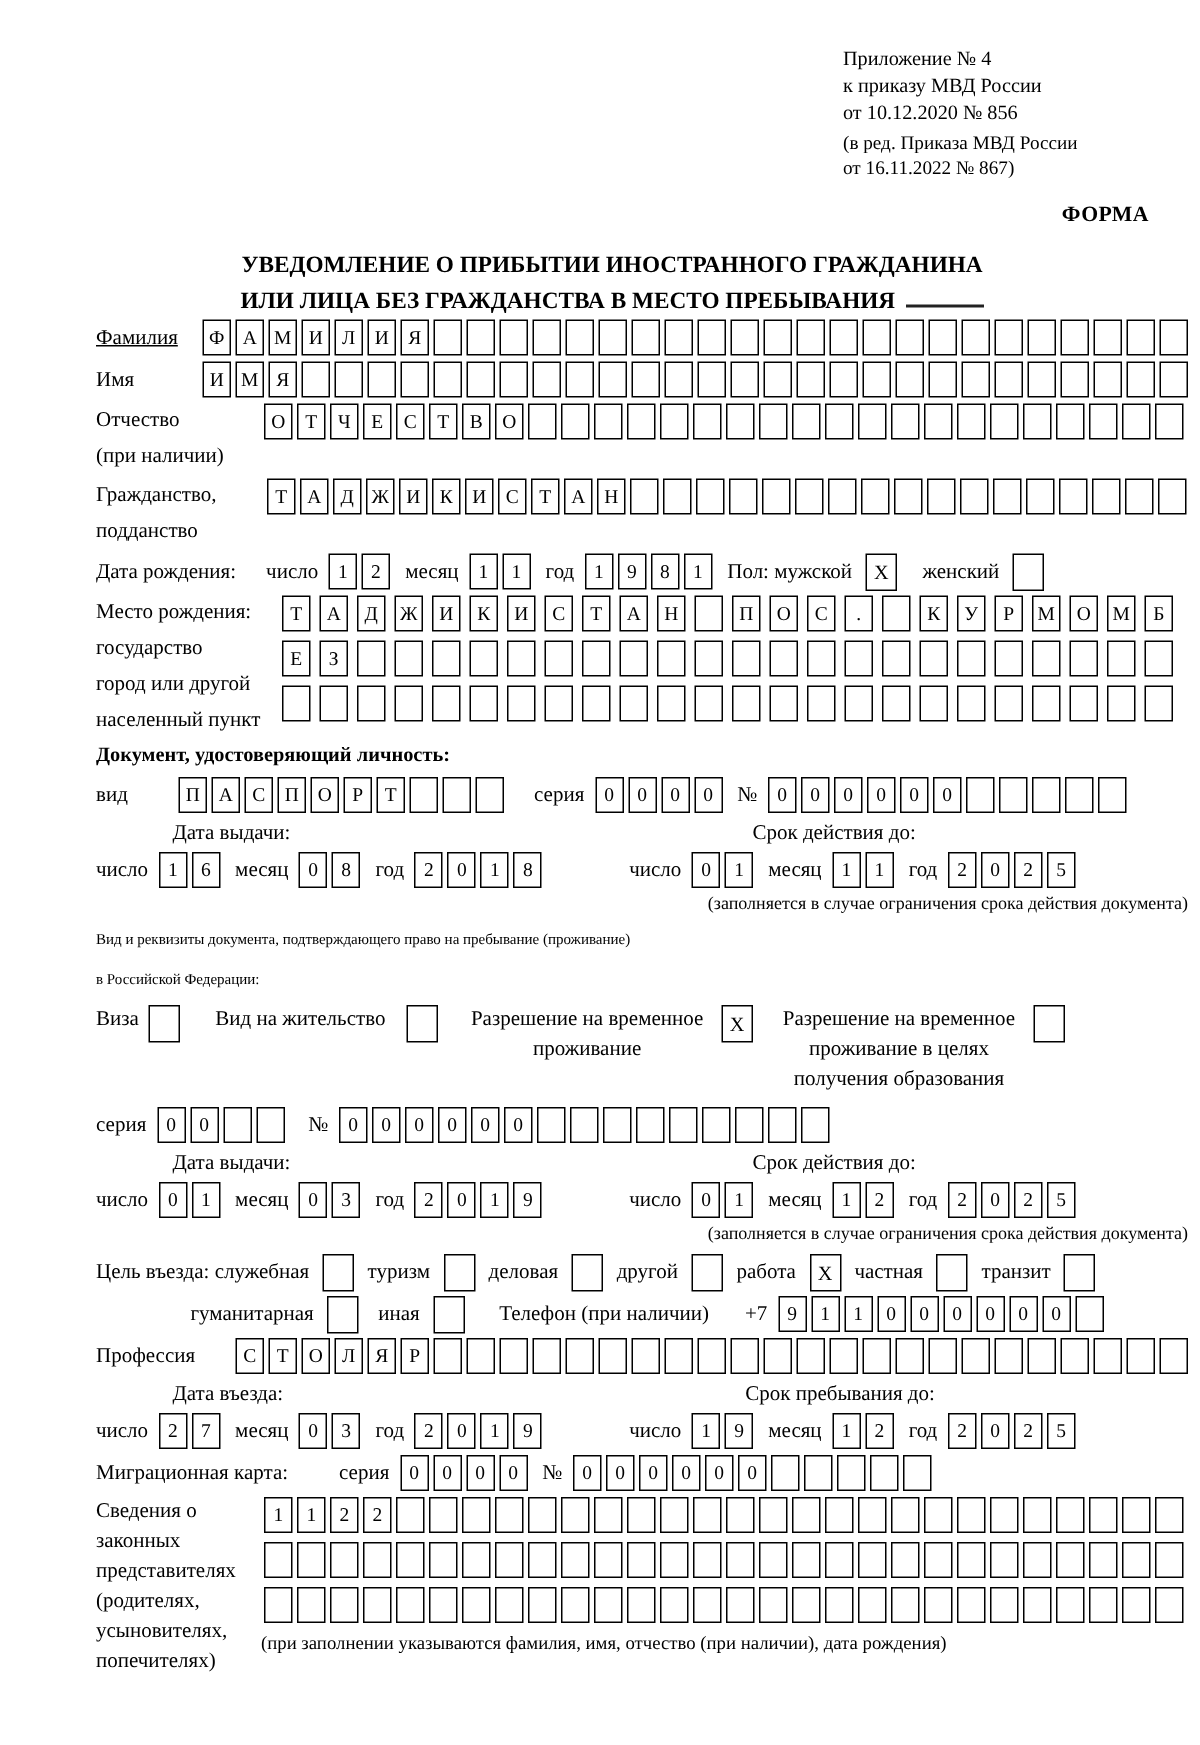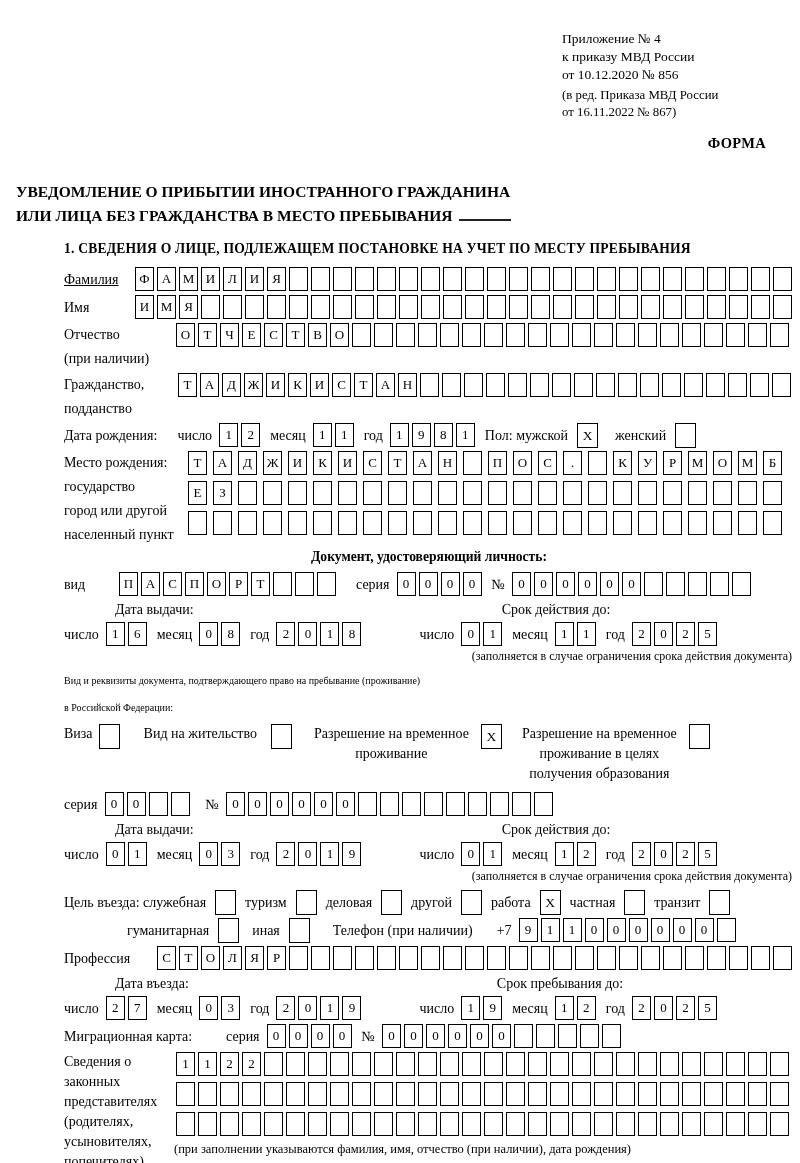--- a/index.html
+++ b/index.html
@@ -2,38 +2,38 @@
 <html><head>
 <meta charset="utf-8">
 <style>
   html,body{margin:0;padding:0;background:#fff;}
   .page{width:800px;height:1163px;background:#fff;color:#000;
         font-family:"Liberation Serif","DejaVu Serif",serif;
         overflow:hidden;box-sizing:border-box;padding-top:30px;position:relative;}
   .hdr{margin-left:562px;font-size:13.5px;line-height:18px;}
   .hdr2{margin-left:562px;font-size:12.8px;line-height:17px;margin-top:3px;}
   .form-label{font-weight:bold;font-size:14.5px;text-align:right;padding-right:34px;margin-top:14px;letter-spacing:.3px;}
-  .title{font-weight:bold;font-size:15.5px;line-height:24px;margin-top:28px;padding-left:16px;}
+  .title{text-align:center;font-weight:bold;font-size:15.5px;line-height:24px;margin-top:13px;padding-left:16px;}
   .uline{display:inline-block;width:52px;border-bottom:2px solid #222;height:13px;margin-left:7px;}
   .content{padding:0 6px 0 64px;}
   .sec{font-weight:bold;font-size:13.6px;margin:13px 0 10px 0;letter-spacing:.2px;}
 
   .row{display:flex;align-items:flex-start;margin-bottom:2px;min-height:26px;}
   .lbl{font-size:14px;line-height:26px;white-space:pre;margin:0 5px;flex:none;}
   .row > .lbl:first-child{margin-left:0;}
   .labels-row{min-height:20px;}
   .labels-row .lbl{line-height:20px;}
   .cells{display:flex;flex:none;margin:0 2px;}
   .cell{flex:none;width:19px;height:24px;border:1.5px solid #000;box-sizing:border-box;
         margin-right:3px;display:flex;align-items:center;justify-content:center;font-size:13px;background:#fff;}
   .cell.wide{margin-right:6px;}
   .chk{flex:none;width:21px;height:25px;border:1.5px solid #000;box-sizing:border-box;
        display:flex;align-items:center;justify-content:center;font-size:13.5px;margin:0 4px;background:#fff;}
   .gapseg{flex:none;display:block;height:1px;}
-  .center-heading{text-align:center;font-weight:bold;font-size:13.6px;margin:2px 0 7px;}
+  .center-heading{font-weight:bold;font-size:13.6px;margin:2px 0 7px;}
   .para{font-size:10px;line-height:22px;margin-bottom:5px;}
   .right-small{text-align:right;font-size:12px;margin:-1px 0 6px;padding-right:2px;}
   .group .glabel{flex:none;font-size:14px;line-height:24px;}
   [data-name="legal-representatives-label"]{line-height:20px !important;}
   .gcol{flex:1;}
   .cellrow{display:flex;margin-bottom:6px;}
   .gcaption{font-size:12.5px;text-align:left;margin-top:1px;}
   .chkrow{display:flex;align-items:flex-start;margin-bottom:8px;min-height:60px;}
   .chkitem{display:flex;align-items:flex-start;}
   .ilabel{font-size:14px;line-height:20px;}
@@ -51,21 +51,20 @@
   <div class="hdr2" data-name="order-amendment">
     <div data-name="order-amendment-line">(в ред. Приказа МВД России</div>
     <div data-name="order-amendment-line">от 16.11.2022 № 867)</div>
   </div>
   <div class="form-label" data-name="form-label">ФОРМА</div>
   <div class="title" data-name="form-title">
     <div data-name="form-title-line1">УВЕДОМЛЕНИЕ О ПРИБЫТИИ ИНОСТРАННОГО ГРАЖДАНИНА</div>
     <div data-name="form-title-line2-wrap"><span data-name="form-title-line2">ИЛИ ЛИЦА БЕЗ ГРАЖДАНСТВА В МЕСТО ПРЕБЫВАНИЯ</span><span class="uline" data-name="title-underline"></span></div>
   </div>
   <div class="content" data-name="form-body">
-    <div class="sec" data-name="section1-heading">1. СВЕДЕНИЯ О ЛИЦЕ, ПОДЛЕЖАЩЕМ ПОСТАНОВКЕ НА УЧЕТ ПО МЕСТУ ПРЕБЫВАНИЯ</div>
     <div id="form-rows" data-name="form-rows">
         <div class="row" data-name="surname-row">
           <span class="lbl" data-name="surname-label" style="width: 64px; text-decoration: underline;">Фамилия</span>
           <span class="cells" data-name="surname-cells">
             <span class="cell" data-name="char-cell">Ф</span>
             <span class="cell" data-name="char-cell">А</span>
             <span class="cell" data-name="char-cell">М</span>
             <span class="cell" data-name="char-cell">И</span>
             <span class="cell" data-name="char-cell">Л</span>
             <span class="cell" data-name="char-cell">И</span>

